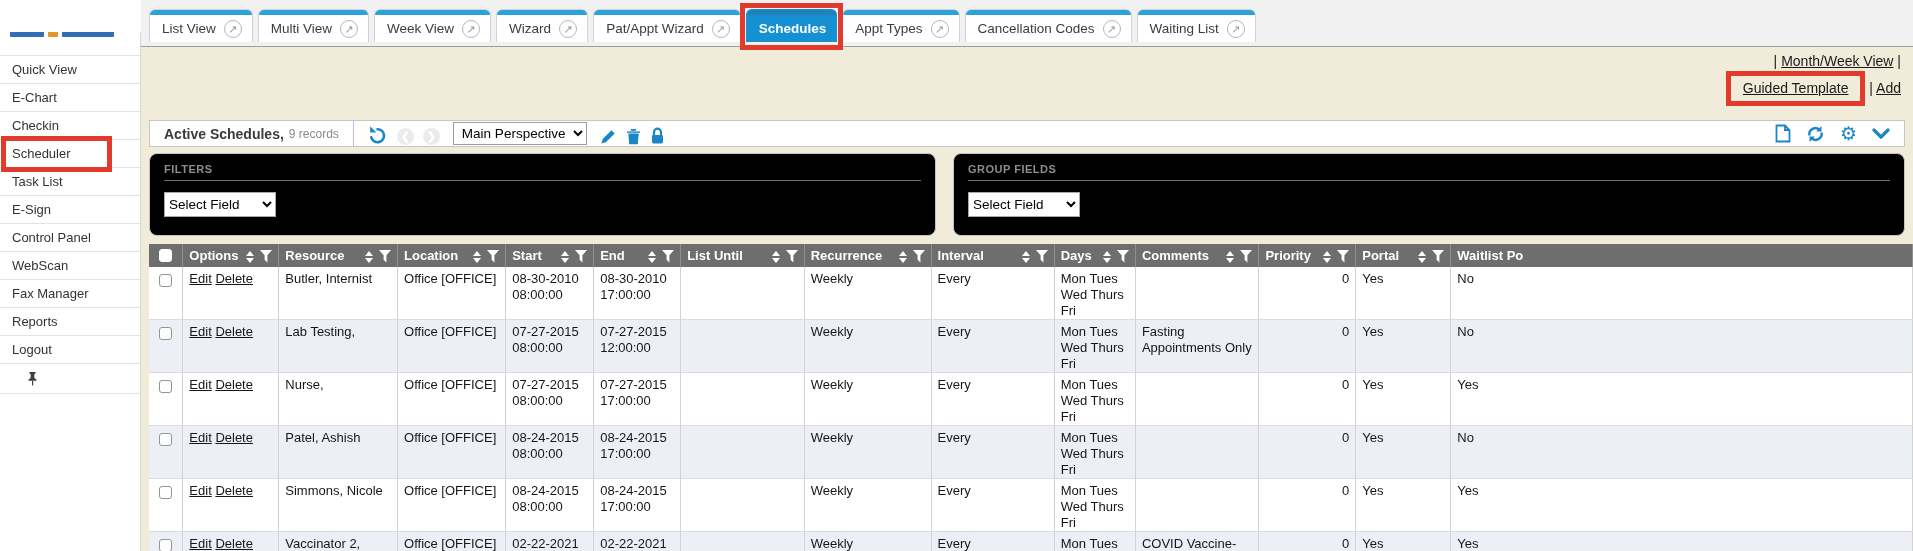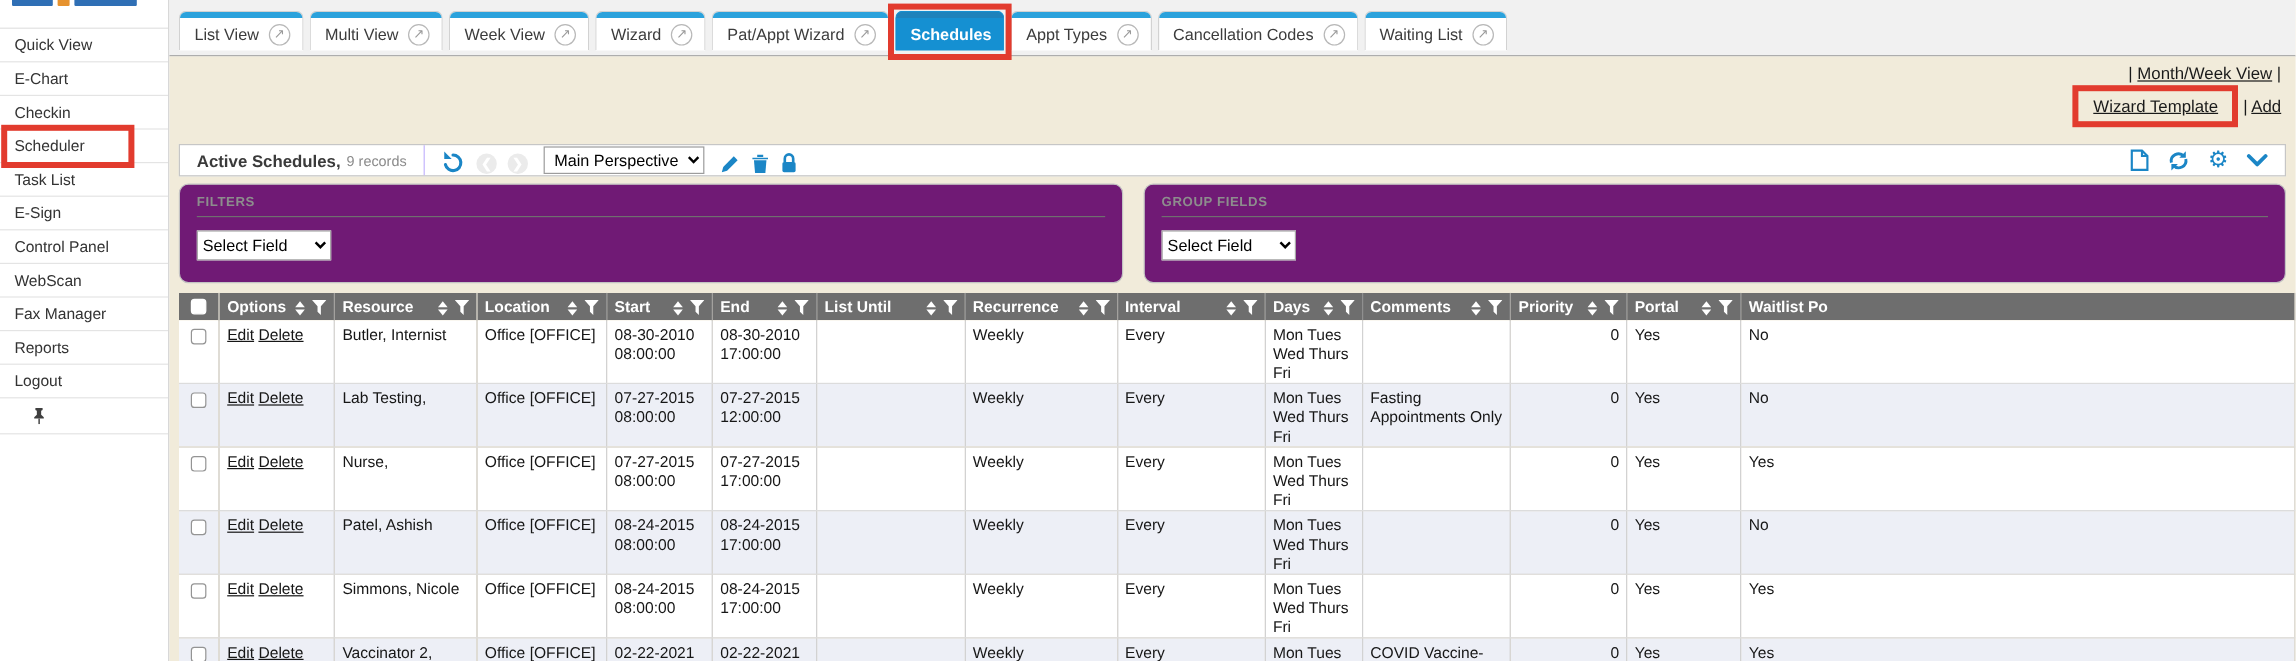--- a/index.html
+++ b/index.html
@@ -1,21 +1,21 @@
 <!DOCTYPE html>
 <html><head>
 <meta charset="utf-8">
 <style>
   * { box-sizing: border-box; margin: 0; padding: 0; }
   html, body { width: 1913px; height: 551px; overflow: hidden; }
   body { font-family: "Liberation Sans", sans-serif; background: #fff; font-size: 13px; color: #222; }
   .app { display: flex; width: 1913px; height: 551px; }
 
   
-  .sidebar { width: 141px; flex-shrink: 0; background: #fff; border-right: 1px solid #d8d8d8; position: relative; z-index: 6; }
+  .sidebar { width: 141px; flex-shrink: 0; background: #fff; border-right: 1px solid #d8d8d8; position: relative; z-index: 6; margin-top: 32px; }
   .logo-area { height: 24px; border-bottom: 1px solid #e2e2e2; overflow: hidden; padding-left: 10px; }
   .logo-frag { display: flex; gap: 4px; margin-top: -4px; }
   .logo-frag i { display: block; height: 9px; border-radius: 1px; }
   .side-item { height: 28px; line-height: 27px; padding-left: 12px; border-bottom: 1px solid #e4e4e4; font-size: 13px; color: #333; cursor: pointer; position: relative; white-space: nowrap; }
   .pin-row { height: 30px; border-bottom: 1px solid #e4e4e4; display: flex; align-items: center; padding-left: 26px; }
 
   
   .annot { position: absolute; border: 5px solid #e23b2e; pointer-events: none; z-index: 30; }
   .annot-scheduler { left: 1px; right: 28px; top: -4px; bottom: -5px; }
 
@@ -44,21 +44,21 @@
   .tb-title b { font-size: 14px; color: #3a3a3a; }
   .tb-title span { font-size: 12px; color: #8a8a8a; margin-left: 5px; }
   .tb-icons { display: flex; align-items: flex-end; gap: 9px; padding-left: 13px; }
   .icon-btn { display: inline-flex; align-items: center; justify-content: center; cursor: pointer; background: none; border: none; padding: 0; }
   .circle-disabled { width: 17px; height: 17px; border-radius: 50%; background: #ebebeb; color: #fff; font-size: 11px; font-weight: bold; display: inline-flex; align-items: center; justify-content: center; }
   .tb-select { font-family: "Liberation Sans", sans-serif; font-size: 13.5px; padding: 1px 4px; border: 1px solid #9c9c9c; background: #fff; margin: 0 4px; height: 23px; }
   .tb-right { margin-left: auto; display: flex; align-items: center; gap: 15px; padding-right: 14px; }
   .gear-glyph { color: #1b86c6; font-size: 19px; line-height: 18px; }
 
   .panels { position: absolute; top: 106px; left: 8px; right: 8px; display: flex; gap: 17px; z-index: 3; }
-  .panel { background: #701a75; border: 1px solid #c3c3c3; border-radius: 8px; padding: 9px 14px 12px 14px; height: 83px; }
+  .panel { background: #000000; border: 1px solid #c3c3c3; border-radius: 8px; padding: 9px 14px 12px 14px; height: 83px; }
   .panel-filters { width: 787px; flex-shrink: 0; }
   .panel-groups { flex: 1; }
   .panel-label { font-size: 11px; font-weight: bold; letter-spacing: .5px; color: #8d8d8d; border-bottom: 1px solid #6f6f6f; padding-bottom: 5px; margin-bottom: 11px; }
   .panel select { font-family: "Liberation Sans", sans-serif; font-size: 13.5px; border: 1px solid #a8a8a8; background: #fff; height: 25px; width: 112px; }
 
   
   .table-wrap { position: absolute; top: 197px; left: 8px; right: 0; bottom: 0; overflow: hidden; }
   table { border-collapse: collapse; table-layout: fixed; }
   thead th { background: #6e6e6e; color: #fff; font-size: 13px; font-weight: bold; text-align: left; padding: 2px 6px; height: 23px; border-right: 1px solid #8f8f8f; overflow: hidden; white-space: nowrap; }
   .th-inner { display: flex; align-items: flex-end; }
@@ -152,21 +152,21 @@
           <span class="tab-label">Waiting List</span>
           <span class="ext-icon">↗</span>
         </div>
       </div>
 
     <div class="content">
 
       <div class="top-links">
         <div><span>| </span><a>Month/Week View</a><span> |</span></div>
         <div class="links-line2">
-          <span class="gt-wrap"><a>Wizard Template</a></span>
+          <span class="gt-wrap"><a>Guided Template</a></span>
           <span>|</span>
           <a>Add</a>
         </div>
       </div>
 
       <div class="toolbar">
         <div class="tb-title">
           <b>Active Schedules,</b>
           <span>9 records</span>
         </div>

